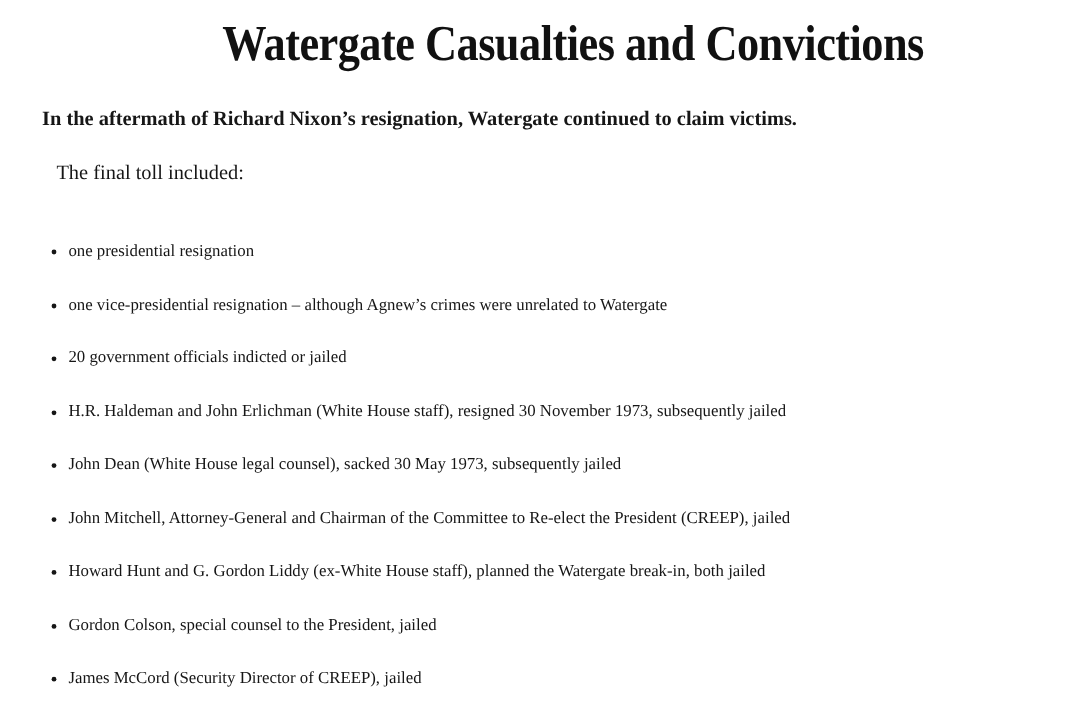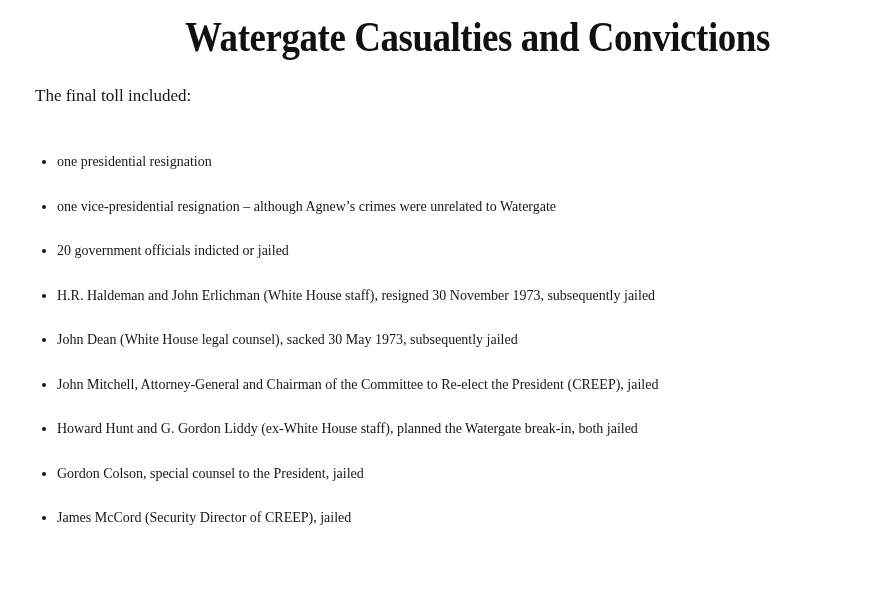--- a/index.html
+++ b/index.html
@@ -34,21 +34,21 @@
   p.intro-bold {
     font-weight: 700;
     font-size: 17px;
     line-height: 22px;
     margin: 26px 0 0 0;
   }
   p.intro-normal {
     font-weight: 400;
     font-size: 17px;
     line-height: 22px;
-    margin: 23px 0 0 0;
+    margin: 23px 0 0 12px;
   }
   ul.toll-list {
     margin: 44px 0 0 0;
     padding: 0 0 0 22px;
     list-style: disc outside;
   }
   ul.toll-list li {
     font-size: 14px;
     line-height: 22px;
     margin: 0 0 22.5px 0;
@@ -59,20 +59,21 @@
     color: #161616;
   }
 </style>
 </head>
 <body>
 
 <div class="page">
 
   <h1 class="doc-title">Watergate Casualties and Convictions</h1>
 
+  <p class="intro-bold">In the aftermath of Richard Nixon’s resignation, Watergate continued to claim victims.</p>
 
   <p class="intro-normal">The final toll included:</p>
 
   <ul class="toll-list">
     <li>one presidential resignation</li>
     <li>one vice-presidential resignation – although Agnew’s crimes were unrelated to Watergate</li>
     <li>20 government officials indicted or jailed</li>
     <li>H.R. Haldeman and John Erlichman (White House staff), resigned 30 November 1973, subsequently jailed</li>
     <li>John Dean (White House legal counsel), sacked 30 May 1973, subsequently jailed</li>
     <li>John Mitchell, Attorney-General and Chairman of the Committee to Re-elect the President (CREEP), jailed</li>

